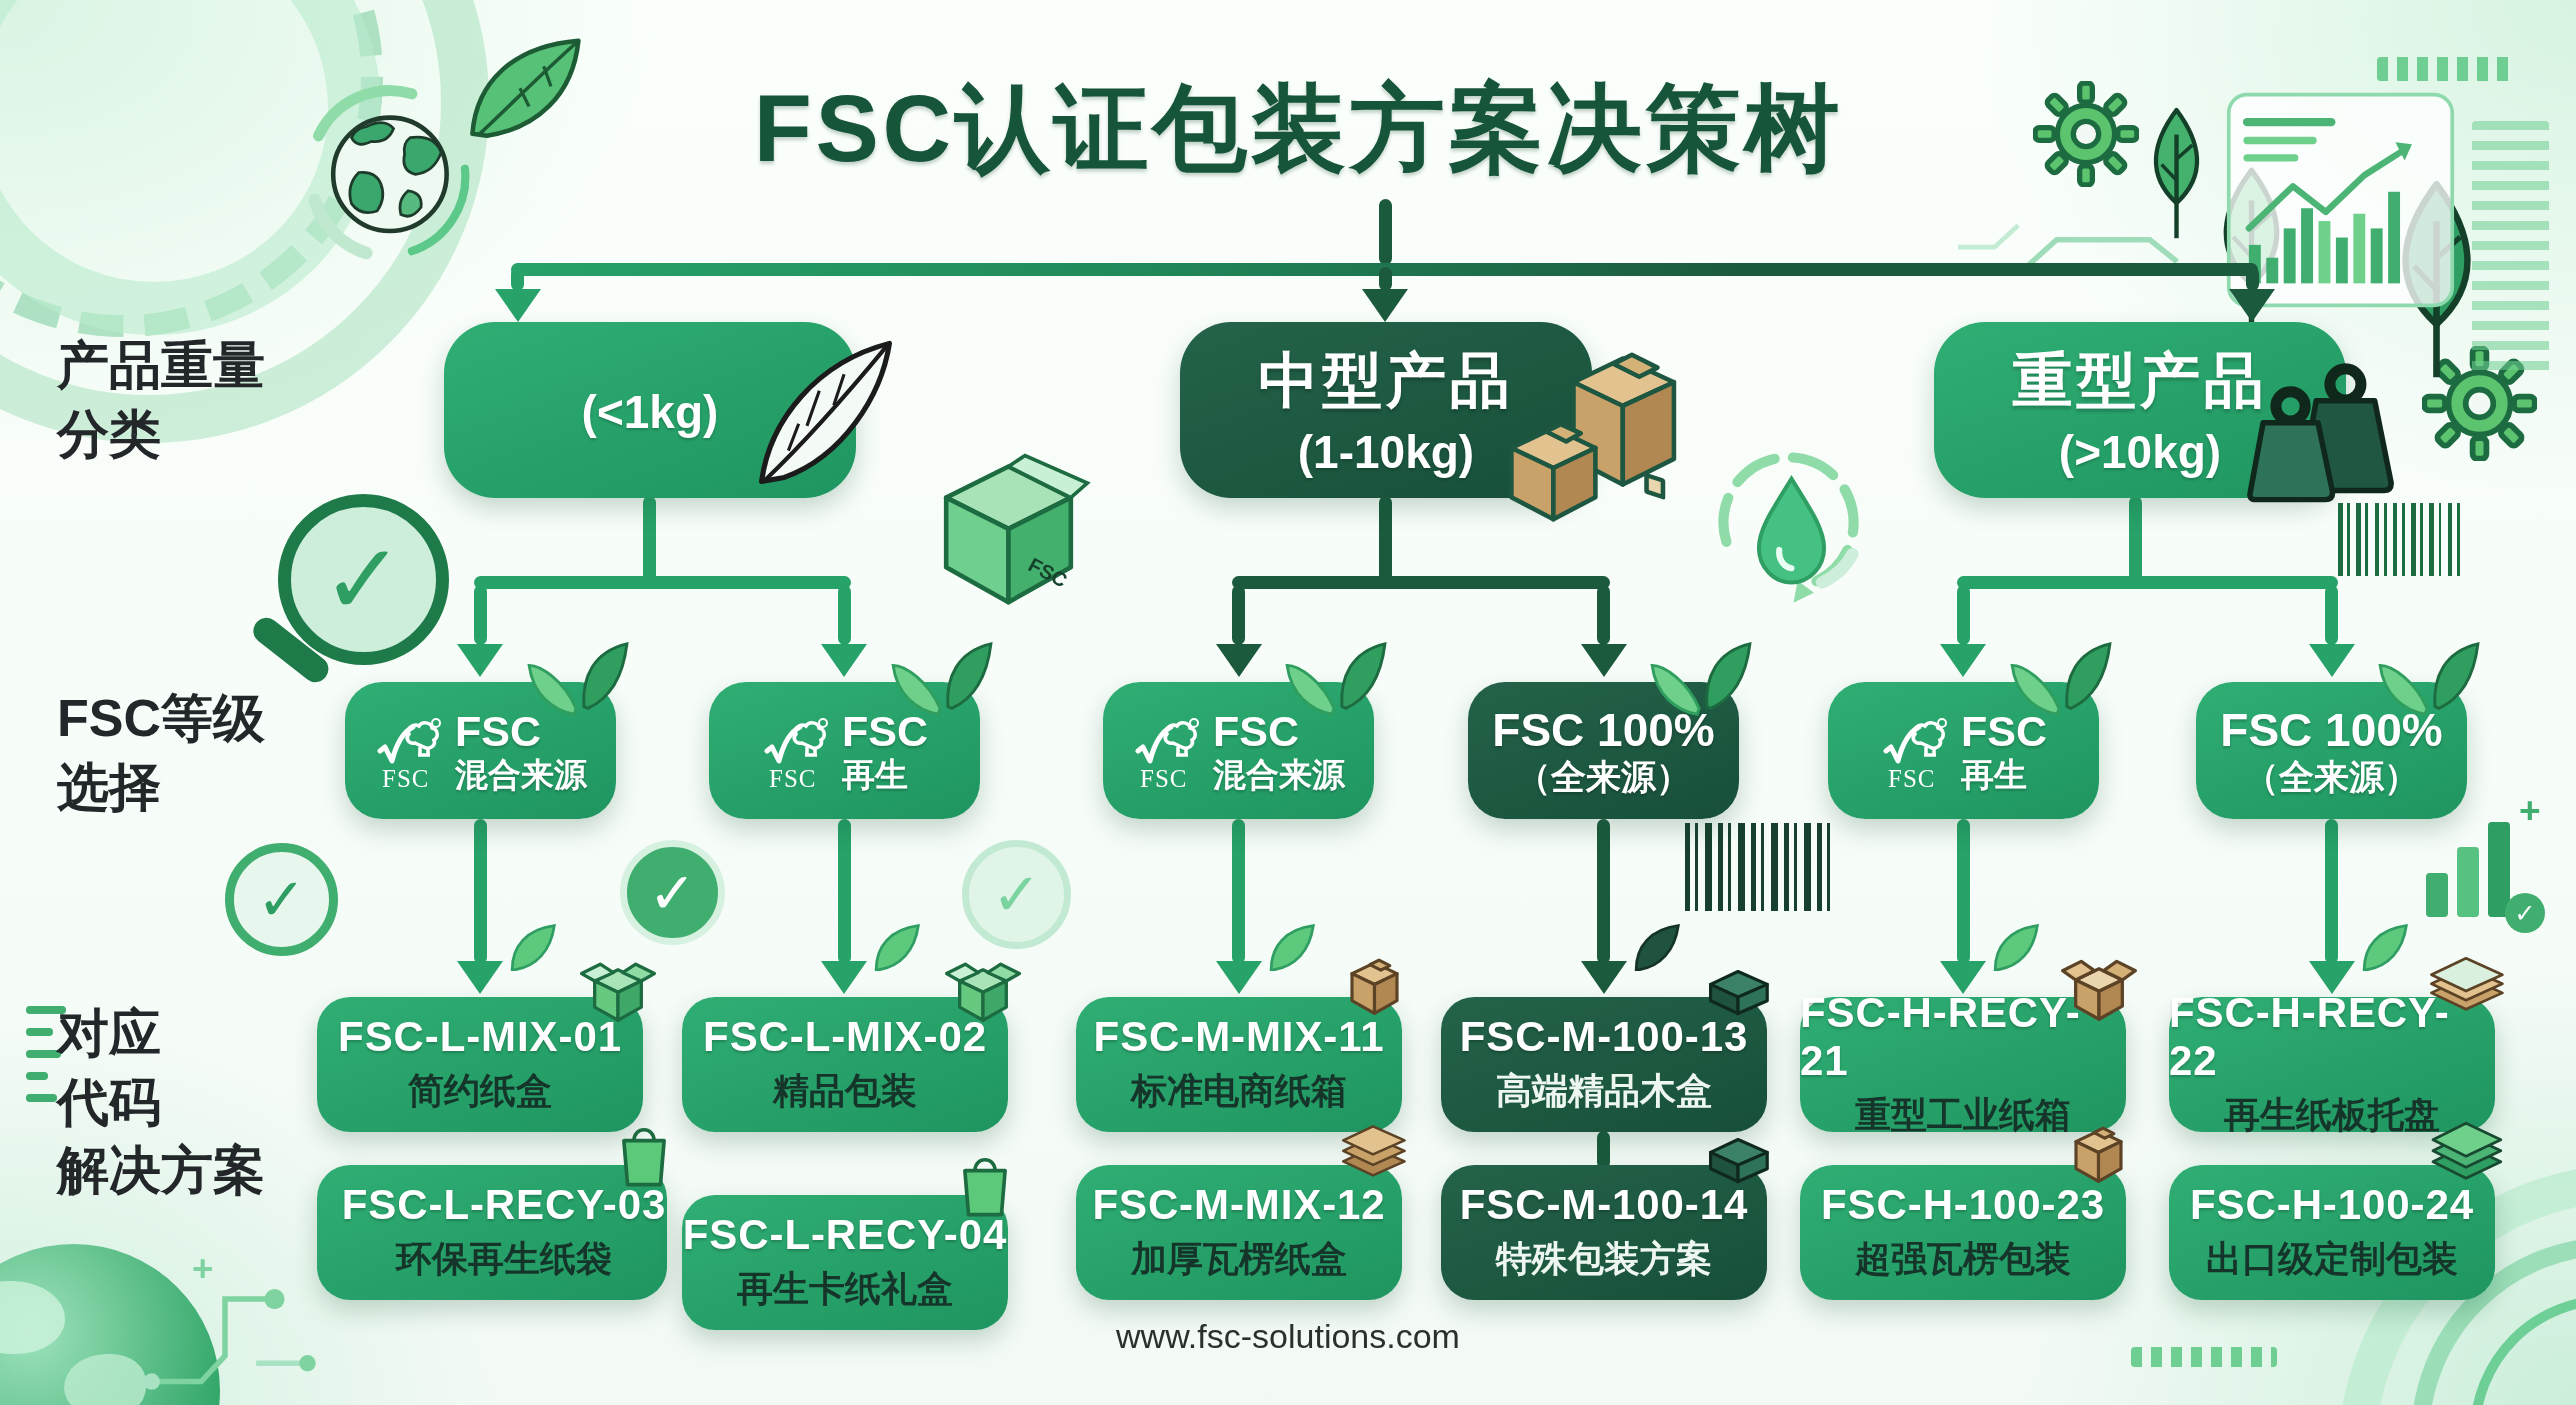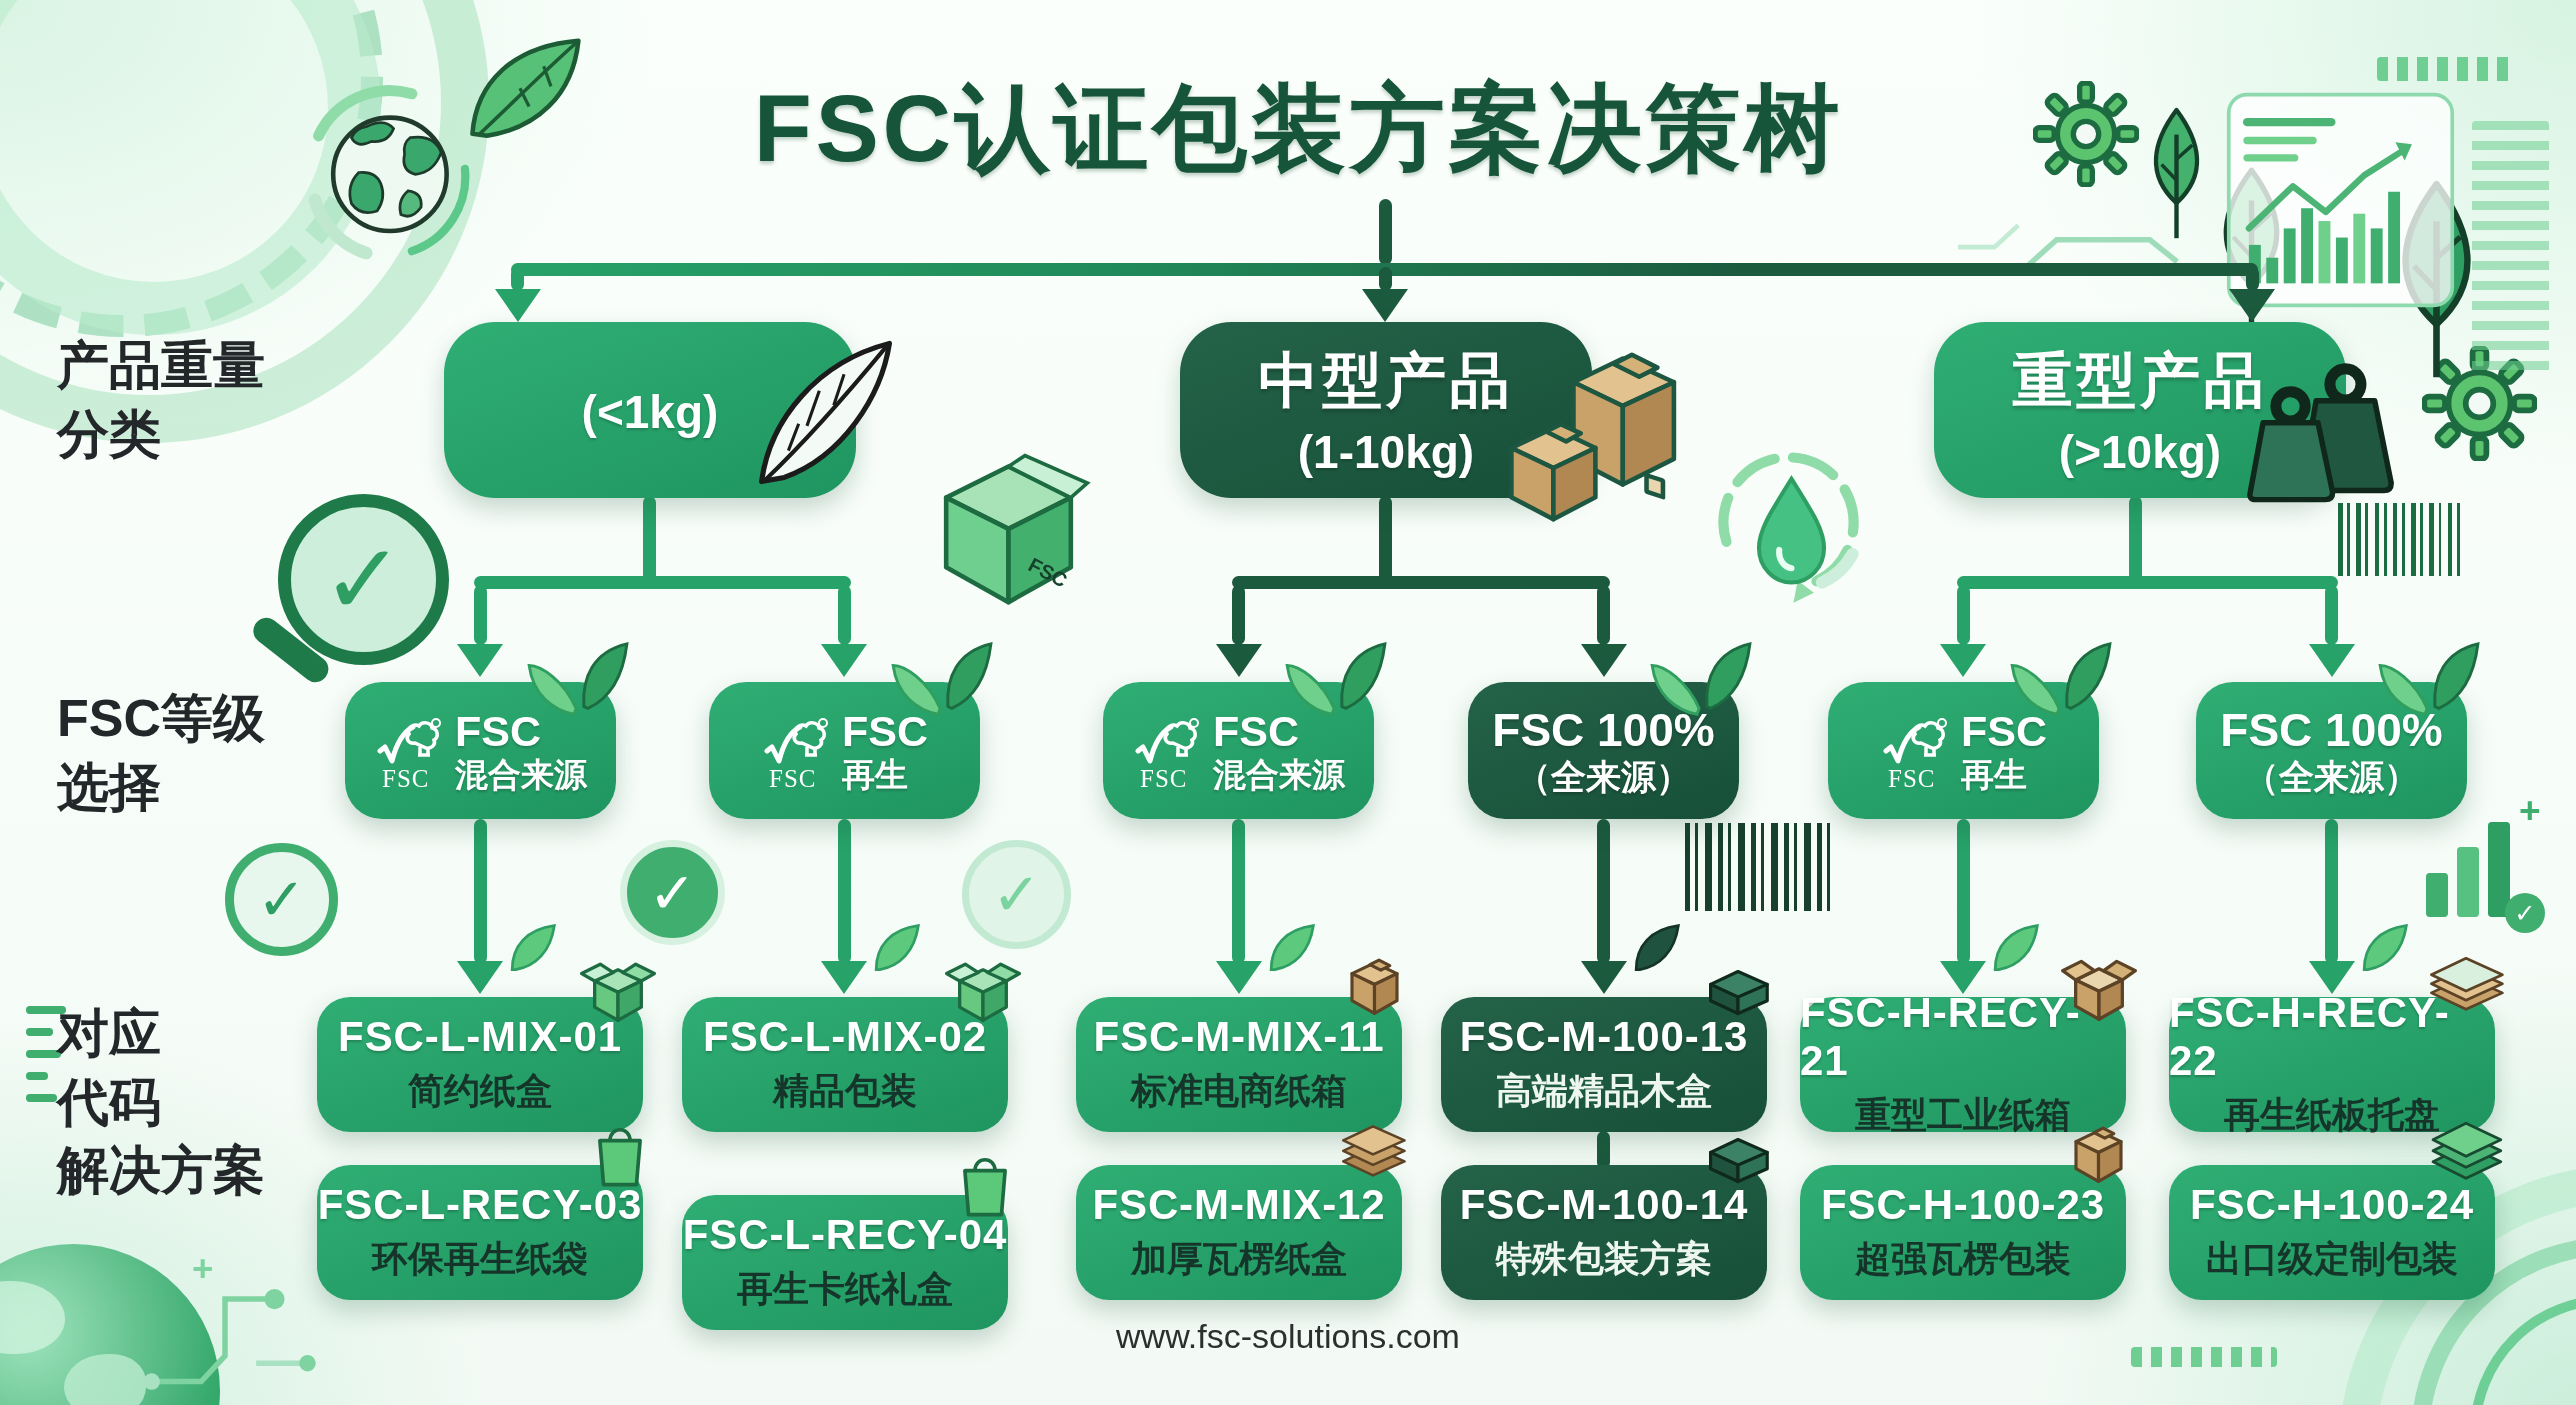--- a/index.html
+++ b/index.html
@@ -492,21 +492,21 @@
     <div class="name">再生纸板托盘</div>
   <svg class="nodeicon" style="right:-14.6px;top:-46px;" width="88" height="71" viewBox="0 0 96 78">
       <g stroke="#5c4326" stroke-width="3" stroke-linejoin="round">
         <polygon points="10,46 48,28 88,46 48,64" fill="#c9a26a"></polygon>
         <polygon points="10,36 48,18 88,36 48,54" fill="#e2c28f"></polygon>
         <polygon points="10,26 48,8 88,26 48,44" fill="#d9f0de"></polygon>
       </g>
     </svg>
 </div>
 
-<div class="node sol green" style="left:317px;top:1165px;">
+<div class="node sol green" style="left:317px;top:1165px;padding-left:24px;">
   <div class="code">FSC-L-RECY-03</div>
     <div class="name">环保再生纸袋</div>
   <svg class="nodeicon" style="right:-9.1px;top:-51px;" width="64" height="79" viewBox="0 0 70 84">
       <path d="M13 28 h44 l-4 48 h-36 z" fill="#5cc97a" stroke="#1d6b40" stroke-width="4" stroke-linejoin="round"></path>
       <path d="M24 28 c0 -16 22 -16 22 0" fill="none" stroke="#1d6b40" stroke-width="4"></path>
     </svg>
 </div>
 <div class="node sol green" style="left:682px;top:1165px;margin-top:30px;">
   <div class="code">FSC-L-RECY-04</div>
     <div class="name">再生卡纸礼盒</div>

